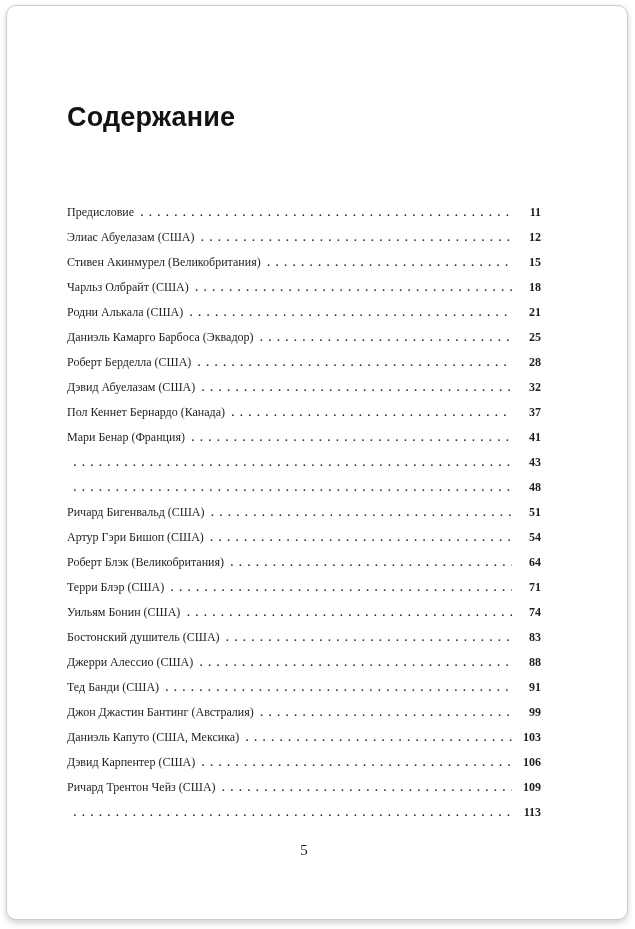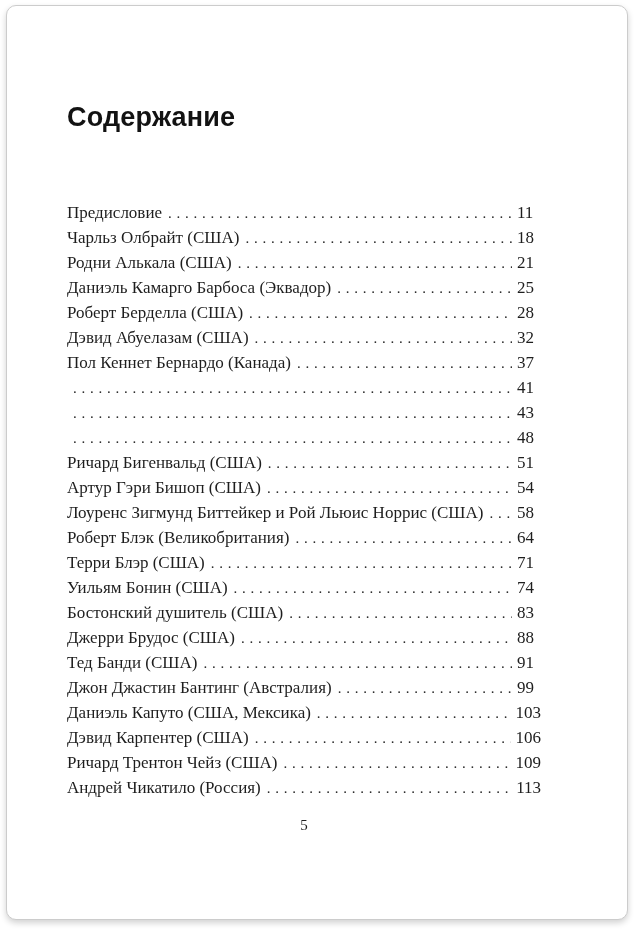--- a/index.html
+++ b/index.html
@@ -32,21 +32,21 @@
     letter-spacing: 0.2px;
     color: #121212;
   }
   .toc {
     margin-top: 70px;
   }
   .toc-entry {
     display: flex;
     align-items: baseline;
     height: 25px;
-    font-size: 17px;
+    font-size: 12px;
     color: #1e1e1e;
   }
   .entry-label {
     white-space: nowrap;
     flex: 0 0 auto;
   }
   .leader {
     flex: 1 1 auto;
     overflow: hidden;
     white-space: nowrap;
@@ -55,43 +55,54 @@
     min-width: 12px;
   }
   .leader::after {
     content: ". . . . . . . . . . . . . . . . . . . . . . . . . . . . . . . . . . . . . . . . . . . . . . . . . . . . . . . . . . . . . . . . . . . . . . . . . . . . . . . .";
     font-size: 15px;
     letter-spacing: 0.5px;
   }
   .entry-page {
     flex: 0 0 auto;
     white-space: nowrap;
-    text-align: left;
+    text-align: right;
     min-width: 24px;
+    font-weight: bold;
   }
   .folio {
     margin-top: 14px;
     text-align: center;
     font-size: 15px;
     color: #1e1e1e;
   }
 </style>
 </head>
 <body>
 
 <div class="sheet">
   <h1 class="title">Содержание</h1>
   <div class="toc">
   <div class="toc-entry">
     <span class="entry-label">Предисловие</span>
     <span class="leader"></span>
     <span class="entry-page">11</span>
   </div>
 
-
+  <div class="toc-entry">
+    <span class="entry-label">Элиас Абуелазам (США)</span>
+    <span class="leader"></span>
+    <span class="entry-page">12</span>
+  </div>
+
+  <div class="toc-entry">
+    <span class="entry-label">Стивен Акинмурел (Великобритания)</span>
+    <span class="leader"></span>
+    <span class="entry-page">15</span>
+  </div>
 
   <div class="toc-entry">
     <span class="entry-label">Чарльз Олбрайт (США)</span>
     <span class="leader"></span>
     <span class="entry-page">18</span>
   </div>
 
   <div class="toc-entry">
     <span class="entry-label">Родни Алькала (США)</span>
     <span class="leader"></span>
@@ -116,20 +127,21 @@
     <span class="entry-page">32</span>
   </div>
 
   <div class="toc-entry">
     <span class="entry-label">Пол Кеннет Бернардо (Канада)</span>
     <span class="leader"></span>
     <span class="entry-page">37</span>
   </div>
 
   <div class="toc-entry">
+    <span class="entry-label">Мари Бенар (Франция)</span>
     <span class="leader"></span>
     <span class="entry-page">41</span>
   </div>
 
   <div class="toc-entry">
     <span class="leader"></span>
     <span class="entry-page">43</span>
   </div>
 
   <div class="toc-entry">
@@ -142,25 +154,20 @@
     <span class="leader"></span>
     <span class="entry-page">51</span>
   </div>
 
   <div class="toc-entry">
     <span class="entry-label">Артур Гэри Бишоп (США)</span>
     <span class="leader"></span>
     <span class="entry-page">54</span>
   </div>
 
-  <div class="toc-entry">
-    <span class="entry-label">Лоуренс Зигмунд Биттейкер и Рой Льюис Норрис (США)</span>
-    <span class="leader"></span>
-    <span class="entry-page">58</span>
-  </div>
 
   <div class="toc-entry">
     <span class="entry-label">Роберт Блэк (Великобритания)</span>
     <span class="leader"></span>
     <span class="entry-page">64</span>
   </div>
 
   <div class="toc-entry">
     <span class="entry-label">Терри Блэр (США)</span>
     <span class="leader"></span>
@@ -173,21 +180,21 @@
     <span class="entry-page">74</span>
   </div>
 
   <div class="toc-entry">
     <span class="entry-label">Бостонский душитель (США)</span>
     <span class="leader"></span>
     <span class="entry-page">83</span>
   </div>
 
   <div class="toc-entry">
-    <span class="entry-label">Джерри Брудос (США)</span>
+    <span class="entry-label">Джерри Алессио (США)</span>
     <span class="leader"></span>
     <span class="entry-page">88</span>
   </div>
 
   <div class="toc-entry">
     <span class="entry-label">Тед Банди (США)</span>
     <span class="leader"></span>
     <span class="entry-page">91</span>
   </div>
 
@@ -209,19 +216,18 @@
     <span class="entry-page">106</span>
   </div>
 
   <div class="toc-entry">
     <span class="entry-label">Ричард Трентон Чейз (США)</span>
     <span class="leader"></span>
     <span class="entry-page">109</span>
   </div>
 
   <div class="toc-entry">
-    <span class="entry-label">Андрей Чикатило (Россия)</span>
     <span class="leader"></span>
     <span class="entry-page">113</span>
   </div>
 </div>
   <div class="folio">5</div>
 </div>
 
 </body></html>

